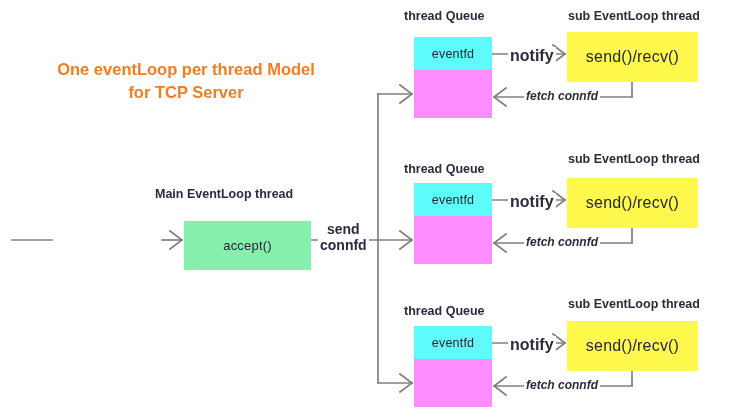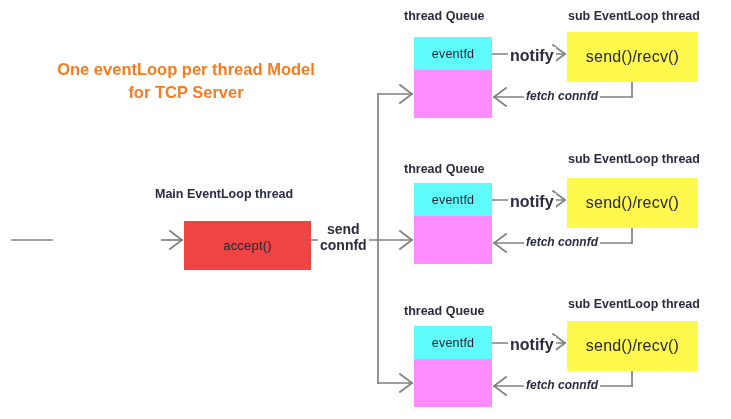--- a/index.html
+++ b/index.html
@@ -118,21 +118,21 @@
       <line x1="632" y1="386" x2="494" y2="386"></line>
       <polyline points="506,377 494,386 506,395"></polyline>
     </g>
   </svg>
 
   <div id="title">One eventLoop per thread Model
 for TCP Server</div>
 
   <div class="lbl main-lbl" style="left:155px; top:188px;">Main EventLoop thread</div>
 
-  <div class="box accept-box" style="left:184px; top:221px; width:127px; height:49px; background:#ef4444;">accept()</div>
+  <div class="box accept-box" style="left:184px; top:221px; width:127px; height:49px; background:#86efac;">accept()</div>
 
 
   <div class="wire-lbl sendconnfd-lbl" style="left:318px; top:221px; white-space:pre-line;">send
 connfd</div>
 
   <div class="lbl grp-lbl" style="left:404px; top:10px;">thread Queue</div>
   <div class="lbl grp-lbl" style="left:568px; top:10px;">sub EventLoop thread</div>
 
   <div class="box eventfd-box" style="left:414px; top:37px; width:78px; height:33px; background:#5ffafa;">eventfd</div>
   <div class="box" style="left:414px; top:70px; width:78px; height:48px; background:#ff8cff;"></div>

